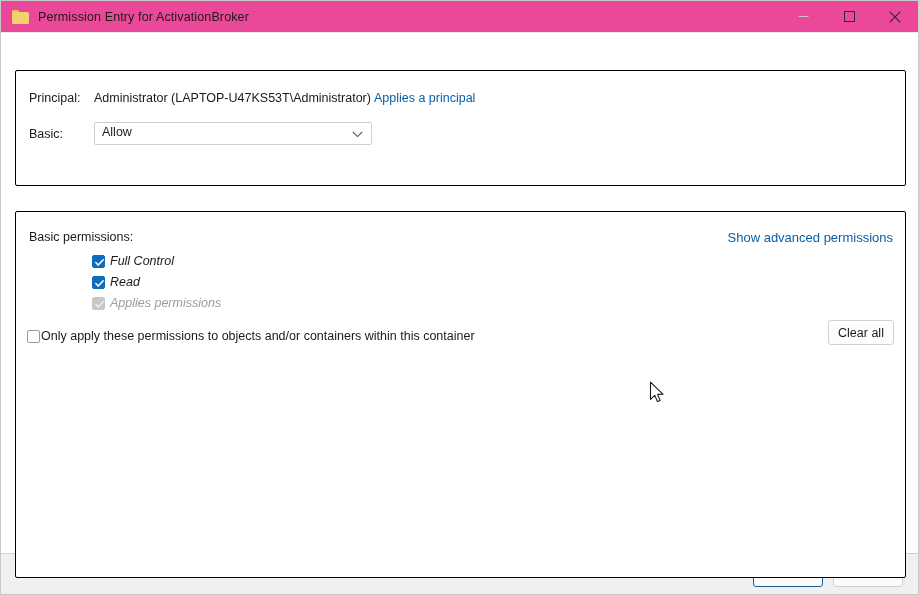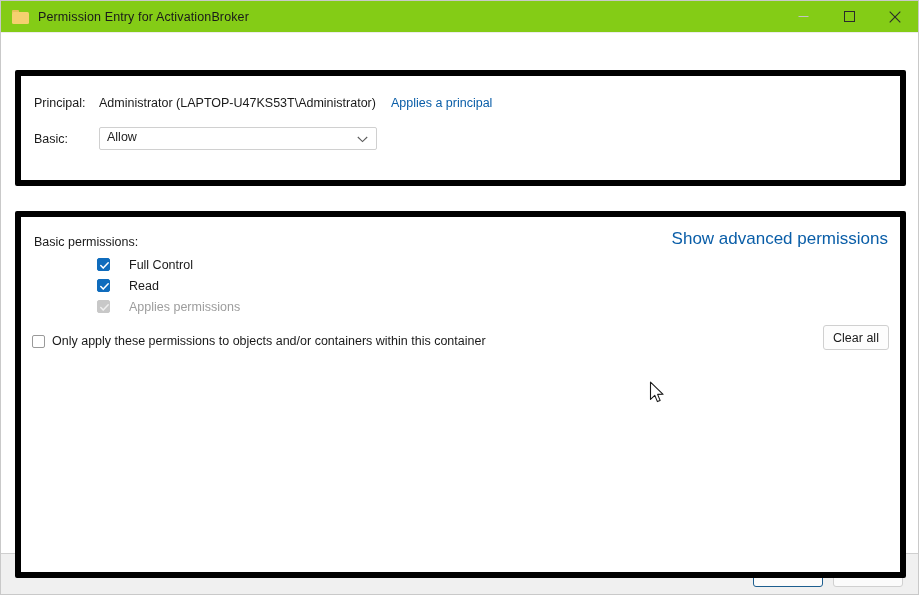--- a/index.html
+++ b/index.html
@@ -17,21 +17,21 @@
     border: 1px solid #c9c9c9;
     display: flex;
     flex-direction: column;
   }
   
   .titlebar {
     height: 32px;
     flex: 0 0 32px;
     display: flex;
     align-items: center;
-    background: #84cc16;
+    background: #ec4899;
     border-bottom: 1px solid #ececec;
     position: relative;
   }
   .title-left {
     display: flex;
     align-items: center;
     padding-left: 11px;
     gap: 9px;
   }
   .folder-icon { width: 17px; height: 14px; position: relative; display: inline-block; }
@@ -67,21 +67,21 @@
   
   .content {
     flex: 1 1 auto;
     background: #ffffff;
     padding: 0;
     position: relative;
   }
   .panel {
     position: absolute;
     background: #ffffff;
-    border: 6px solid #000000;
+    border: 1px solid #000000;
     border-radius: 2px;
   }
   #panel-principal {
     left: 14px; top: 37px; width: 891px; height: 116px;
   }
   #panel-permissions {
     left: 14px; top: 178px; width: 891px; height: 367px;
   }
   .row {
     position: absolute;
@@ -90,21 +90,21 @@
   }
   .field-label {
     font-size: 12.5px;
     color: #1a1a1a;
     width: 65px;
     flex: 0 0 65px;
   }
   .principal-value {
     font-size: 12.5px;
     color: #1a1a1a;
-    margin-right: 15px;
+    margin-right: 3px;
     white-space: nowrap;
   }
   .link {
     font-size: 12.5px;
     color: #0a5ea8;
     text-decoration: none;
     cursor: pointer;
     white-space: nowrap;
   }
   .combo {
@@ -129,55 +129,56 @@
   }
   
   .basic-label {
     position: absolute;
     left: 13px; top: 18px;
     font-size: 12.5px;
     color: #1a1a1a;
   }
   .adv-link {
     position: absolute;
-    right: 12px; top: 12px;
-    font-size: 17px;
+    right: 12px; top: 18px;
+    font-size: 13px;
   }
   .perm-list {
     position: absolute;
     left: 76px; top: 41px;
     display: flex;
     flex-direction: column;
     gap: 6px;
   }
   .perm-item {
     display: flex;
-    align-items: flex-start;
-    gap: 19px;
+    align-items: flex-end;
+    gap: 5px;
     height: 15px;
+    font-style: italic;
   }
   .cb {
     width: 13px; height: 13px;
     border-radius: 2px;
     flex: 0 0 13px;
     position: relative;
     display: inline-block;
   }
   .cb.checked { background: #0f6cbd; border: 1px solid #0f6cbd; }
   .cb.checked.disabled { background: #c8c8c8; border: 1px solid #c8c8c8; }
   .cb.unchecked { background: #ffffff; border: 1px solid #9a9a9a; }
   .cb svg { position: absolute; left: 1px; top: 1px; }
   .perm-text { font-size: 12.5px; color: #1a1a1a; }
   .perm-text.disabled { color: #9d9d9d; }
   .only-apply-row {
     position: absolute;
     left: 11px; top: 117px;
     display: flex;
     align-items: center;
-    gap: 7px;
+    gap: 1px;
   }
   .only-apply-text { font-size: 12.5px; color: #1a1a1a; }
   .btn {
     background: #fdfdfd;
     border: 1px solid #d0d0d0;
     border-radius: 3px;
     font-size: 12.5px;
     color: #1a1a1a;
     font-family: "Liberation Sans", sans-serif;
     cursor: pointer;

